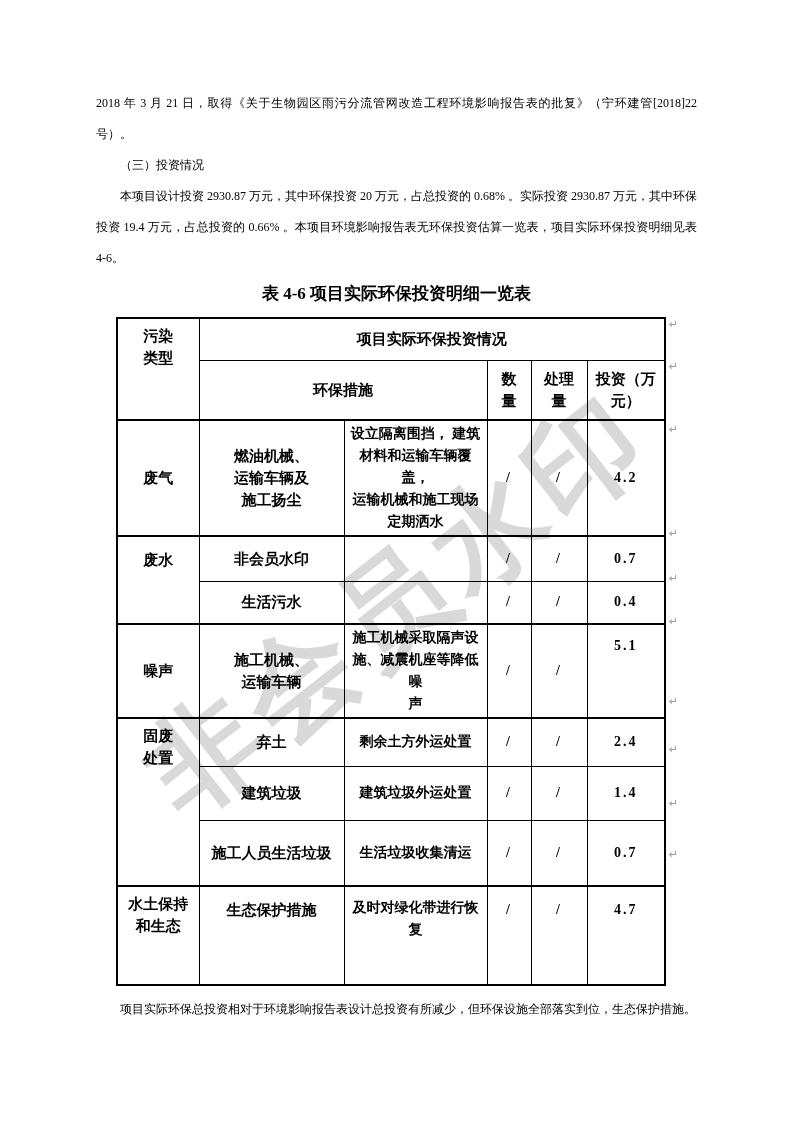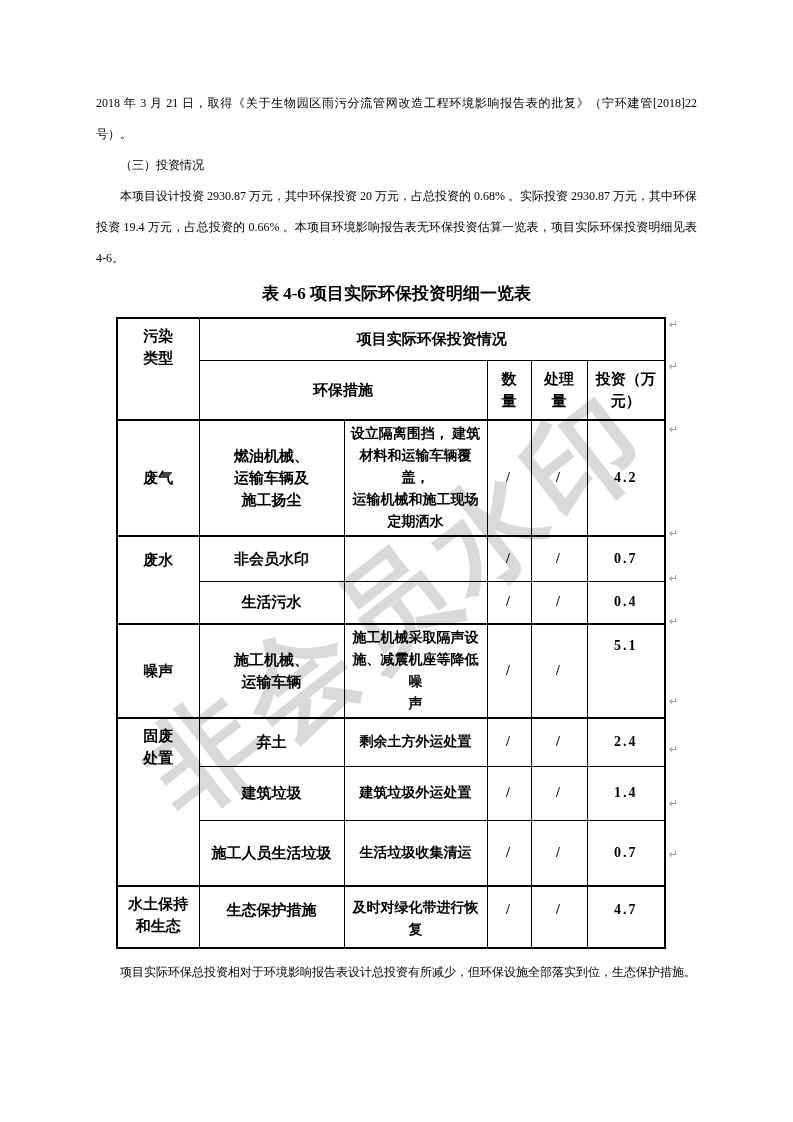--- a/index.html
+++ b/index.html
@@ -71,21 +71,21 @@
   
   tr.tr-h1   { height: 42px; }
   tr.tr-h2   { height: 60px; }
   tr.tr-gas  { height: 103px; }
   tr.tr-ww1  { height: 45px; }
   tr.tr-ww2  { height: 43px; }
   tr.tr-noise{ height: 80px; }
   tr.tr-sw1  { height: 48px; }
   tr.tr-sw2  { height: 54px; }
   tr.tr-sw3  { height: 66px; }
-  tr.tr-soil { height: 62px; }
+  tr.tr-soil { height: 99px; }
   
   .vt   { vertical-align: top !important; }
   .pt6  { padding-top: 6px !important; }
   .pt10 { padding-top: 10px !important; margin-left: 32px; }
   .pt12 { padding-top: 12px !important; }
   .lh19 { line-height: 19px; }
   .lh20 { line-height: 20px; }
   .lh21 { line-height: 21px; }
   .lh32 { line-height: 32px; }
   .lh33 { line-height: 33px; }

